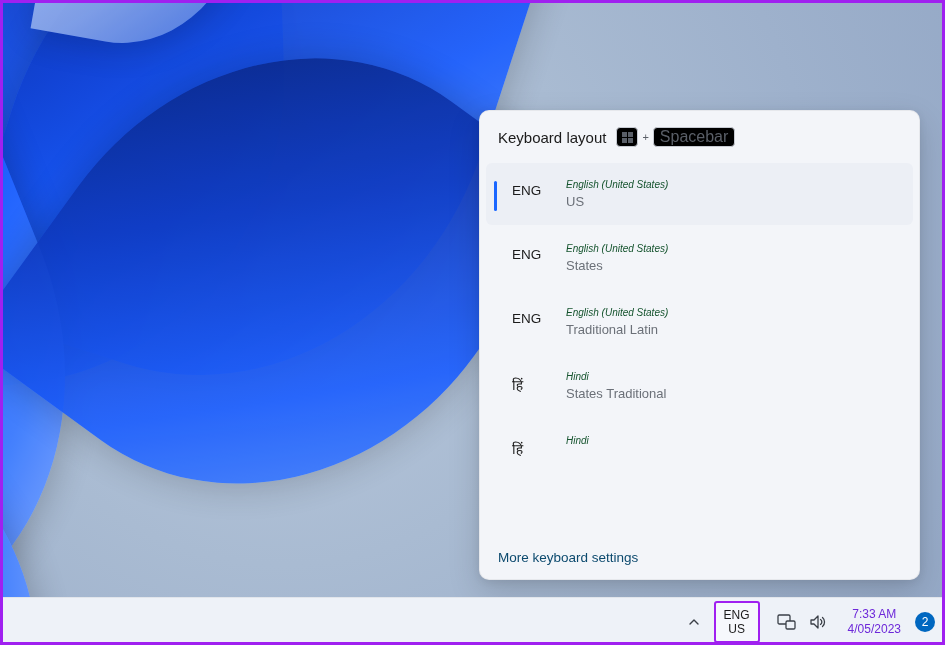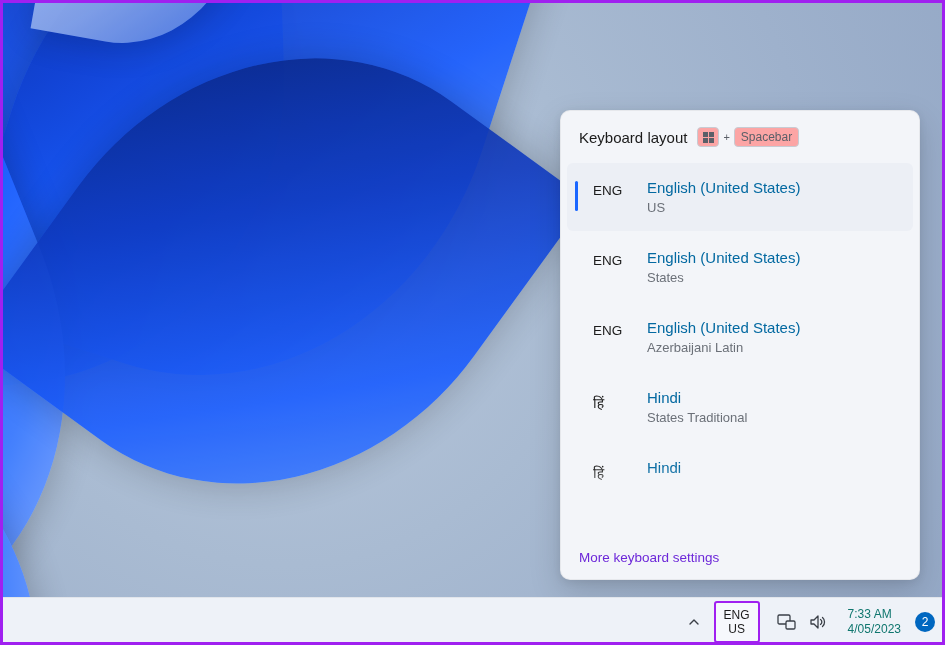--- a/index.html
+++ b/index.html
@@ -26,89 +26,89 @@
   }
   .p1 { width: 480px; height: 520px; left: 80px;  top: -40px;  transform: rotate(-10deg); opacity: .95; }
   .p2 { width: 460px; height: 520px; left: 200px; top: 20px;   transform: rotate(10deg);  opacity: .92; }
   .p3 { width: 430px; height: 500px; left: 10px;  top: 150px;  transform: rotate(-30deg); opacity: .96; }
   .p4 { width: 420px; height: 480px; left: 180px; top: 210px;  transform: rotate(28deg);  opacity: .90; background: linear-gradient(135deg,#081f6a 0%,#0f3ac0 40%,#1a5dff 70%,#5a95ff 100%); }
   .p5 { width: 380px; height: 430px; left: 60px;  top: 330px;  transform: rotate(-55deg); opacity: .97; }
   .p6 { width: 190px; height: 220px; left: 250px; top: -40px;  transform: rotate(2deg);   opacity: .88; background: linear-gradient(135deg,#c7d7f4 0%,#8eabeb 60%,#4c78e0 100%); }
 
   
   .flyout {
-    position: absolute; right: 25px; bottom: 65px; width: 360px; height: 470px;
+    position: absolute; right: 25px; bottom: 65px; width: 441px; height: 470px;
     background: #f3f5f9;
     border-radius: 10px;
     box-shadow: 0 12px 32px rgba(0,0,0,0.15), 0 2px 8px rgba(0,0,0,0.08);
     border: 1px solid rgba(0,0,0,0.05);
     display: flex; flex-direction: column;
     overflow: hidden;
   }
   .flyout-header {
     padding: 16px 18px 14px 18px;
     display: flex; align-items: center; gap: 10px;
   }
   .flyout-title { font-size: 15px; color: #1b1b1b; }
   .kbd-combo { display: flex; align-items: center; gap: 4px; }
   .kbd {
     display: inline-flex; align-items: center; justify-content: center;
-    border: 1px solid #c7cbd3; border-radius: 4px; background: #fca5a5;
-    height: 20px; padding: 0 6px; font-size: 12px; color: #5a5f68;
+    border: 1px solid #c7cbd3; border-radius: 4px; background: #000000;
+    height: 20px; padding: 0 6px; font-size: 16px; color: #5a5f68;
   }
   .kbd.win { width: 22px; padding: 0; }
   .plus { font-size: 11px; color: #5a5f68; }
   .win-squares { display: grid; grid-template-columns: 5px 5px; grid-template-rows: 5px 5px; gap: 1px; }
   .win-squares span { background: #5a5f68; }
 
   .layout-list { flex: 1 1 auto; overflow: hidden; padding-bottom: 0; }
   .layout-item {
     position: relative; display: flex; align-items: flex-start; gap: 14px;
     padding: 16px 18px 16px 26px; border-radius: 6px; margin: 2px 6px;
   }
   .layout-item.selected { background: #eceff5; }
   .layout-item.selected::before {
     content: ""; position: absolute; left: 8px; top: 18px; width: 3px; height: 30px;
     background: #1a66ff; border-radius: 2px;
   }
   .lang-code { width: 40px; font-size: 13.5px; color: #1b1b1b; padding-top: 4px; font-weight: 400; text-align: left; }
   .lang-code.script { font-family: "Nirmala UI","Segoe UI",sans-serif; font-size: 14px; }
   .lang-texts { display: flex; flex-direction: column; gap: 4px; }
-  .lang-name { font-size: 15px; color: #0369a1; }
+  .lang-name { font-size: 10px; color: #14532d; font-style: italic; }
   .lang-sub  { font-size: 13px; color: #6b7078; }
 
   .fade {
     position: absolute; left: 0; right: 0; bottom: 44px; height: 70px;
     background: linear-gradient(180deg, rgba(243,245,249,0) 0%, #f3f5f9 80%);
     pointer-events: none;
   }
   .flyout-footer {
     position: relative; padding: 12px 10px 14px 18px;
-    font-size: 13.5px; color: #6d28d9;
+    font-size: 13.5px; color: #0c4a6e;
   }
 
   
   .taskbar {
     position: absolute; left: 0; right: 0; bottom: 0; height: 48px;
     background: #eef2f8;
     border-top: 1px solid rgba(0,0,0,0.05);
     display: flex; align-items: center; justify-content: flex-end;
     padding: 0 10px; gap: 6px;
     z-index: 5;
   }
   .tray-chevron {
     width: 28px; height: 32px; display: flex; align-items: center; justify-content: center;
     border-radius: 4px; color: #3a3f47;
   }
   .lang-ind {
     width: 46px; height: 42px; display: flex; flex-direction: column; align-items: center; justify-content: center;
     font-size: 12px; line-height: 14px; color: #1b1b1b; border: 2px solid #a020f0; border-radius: 3px; background: #f6f8fc;
   }
   .tray-icons { display: flex; align-items: center; gap: 12px; padding: 0 10px; color: #3a3f47; }
-  .clock { text-align: left; font-size: 12px; line-height: 15px; color: #0f766e; padding: 0 4px; }
+  .clock { text-align: center; font-size: 12px; line-height: 15px; color: #6d28d9; padding: 0 4px; }
   .notif-badge {
     width: 20px; height: 20px; border-radius: 50%; background: #0067c0; color: #fff;
     font-size: 12px; display: flex; align-items: center; justify-content: center; margin-left: 4px;
   }
   svg { display: block; }
 </style>
 </head>
 <body>
 
 <div class="desktop">
@@ -151,21 +151,21 @@
         <div class="lang-code">ENG</div>
         <div class="lang-texts">
           <div class="lang-name">English (United States)</div>
           <div class="lang-sub">States</div>
         </div>
       </div>
       <div class="layout-item">
         <div class="lang-code">ENG</div>
         <div class="lang-texts">
           <div class="lang-name">English (United States)</div>
-          <div class="lang-sub">Azerbaijani Latin</div>
+          <div class="lang-sub">Traditional Latin</div>
         </div>
       </div>
       <div class="layout-item">
         <div class="lang-code script">हिं</div>
         <div class="lang-texts">
           <div class="lang-name">Hindi</div>
           <div class="lang-sub">States Traditional</div>
         </div>
       </div>
       <div class="layout-item">

